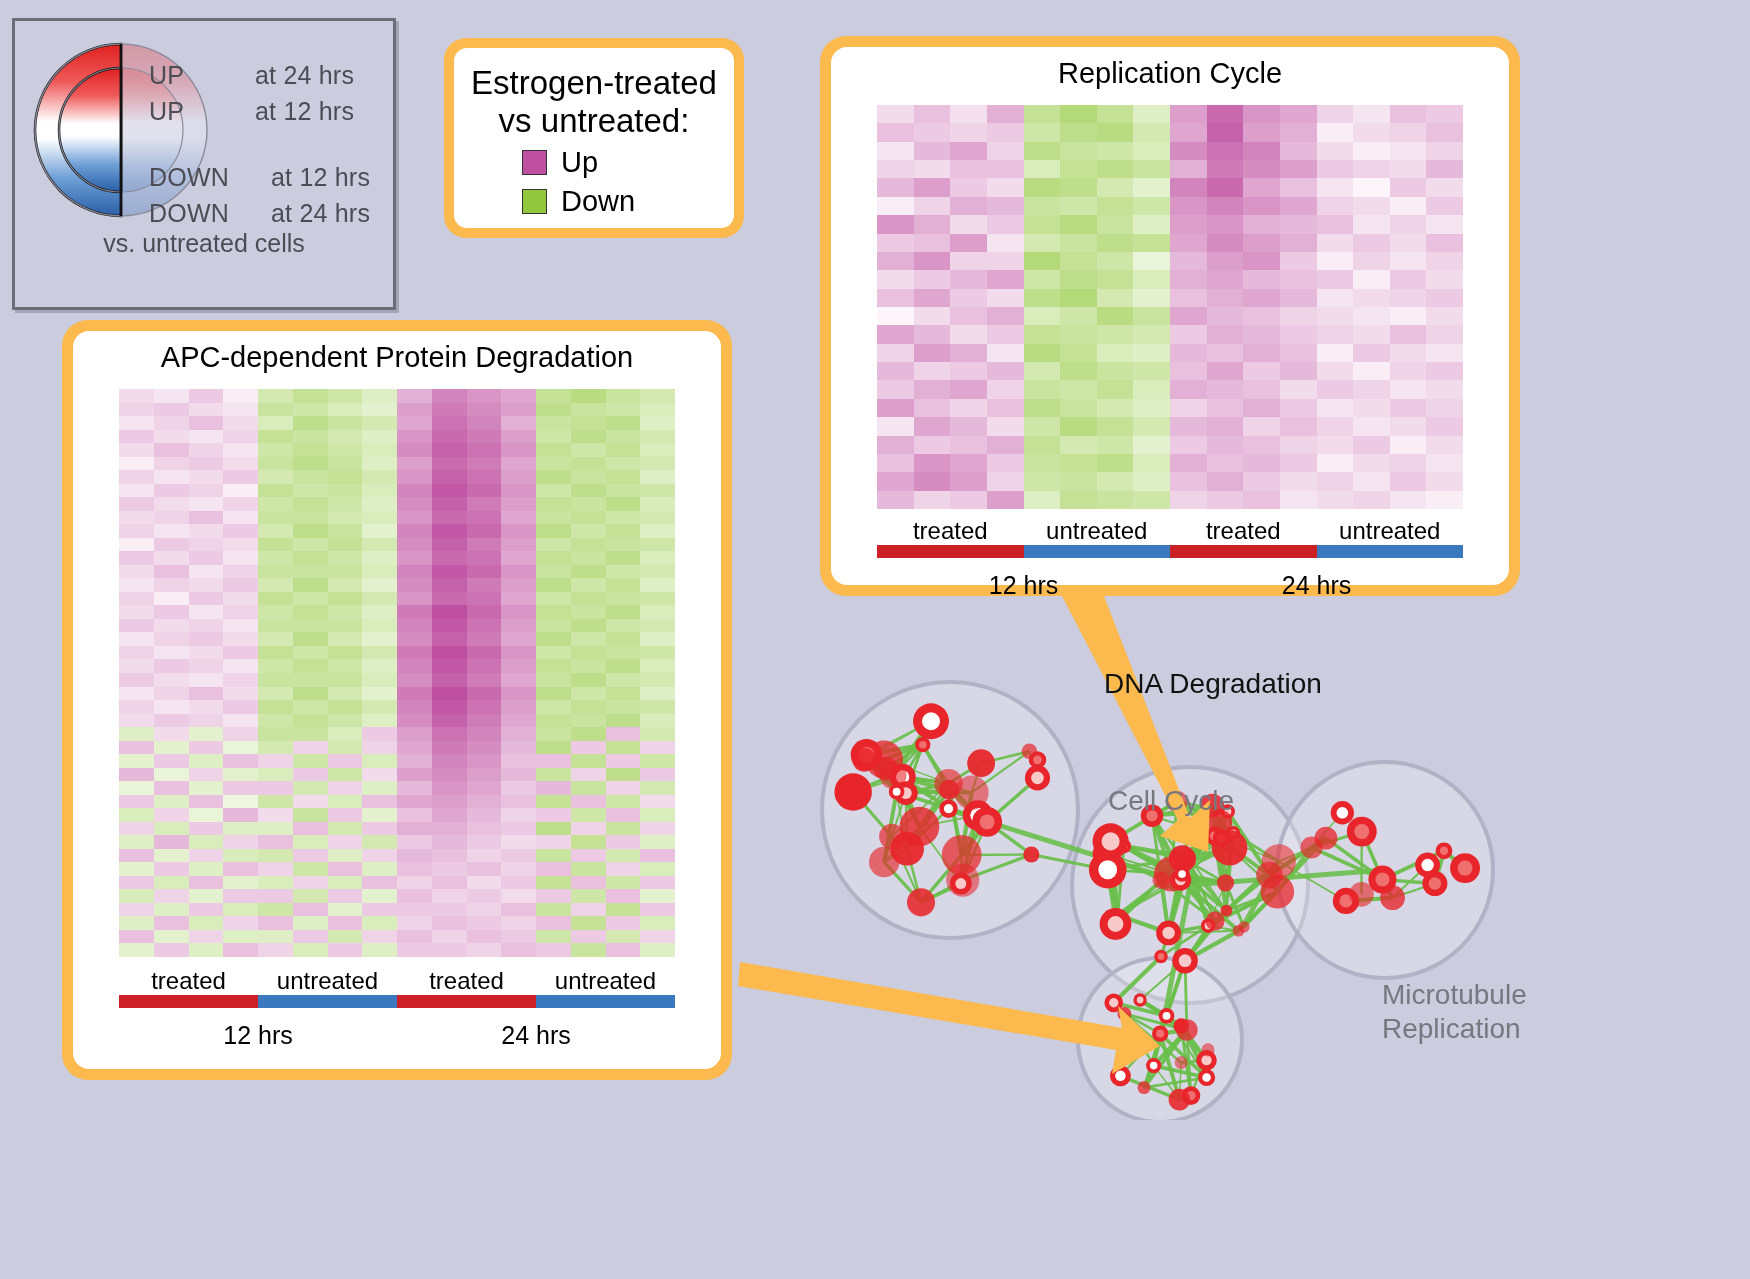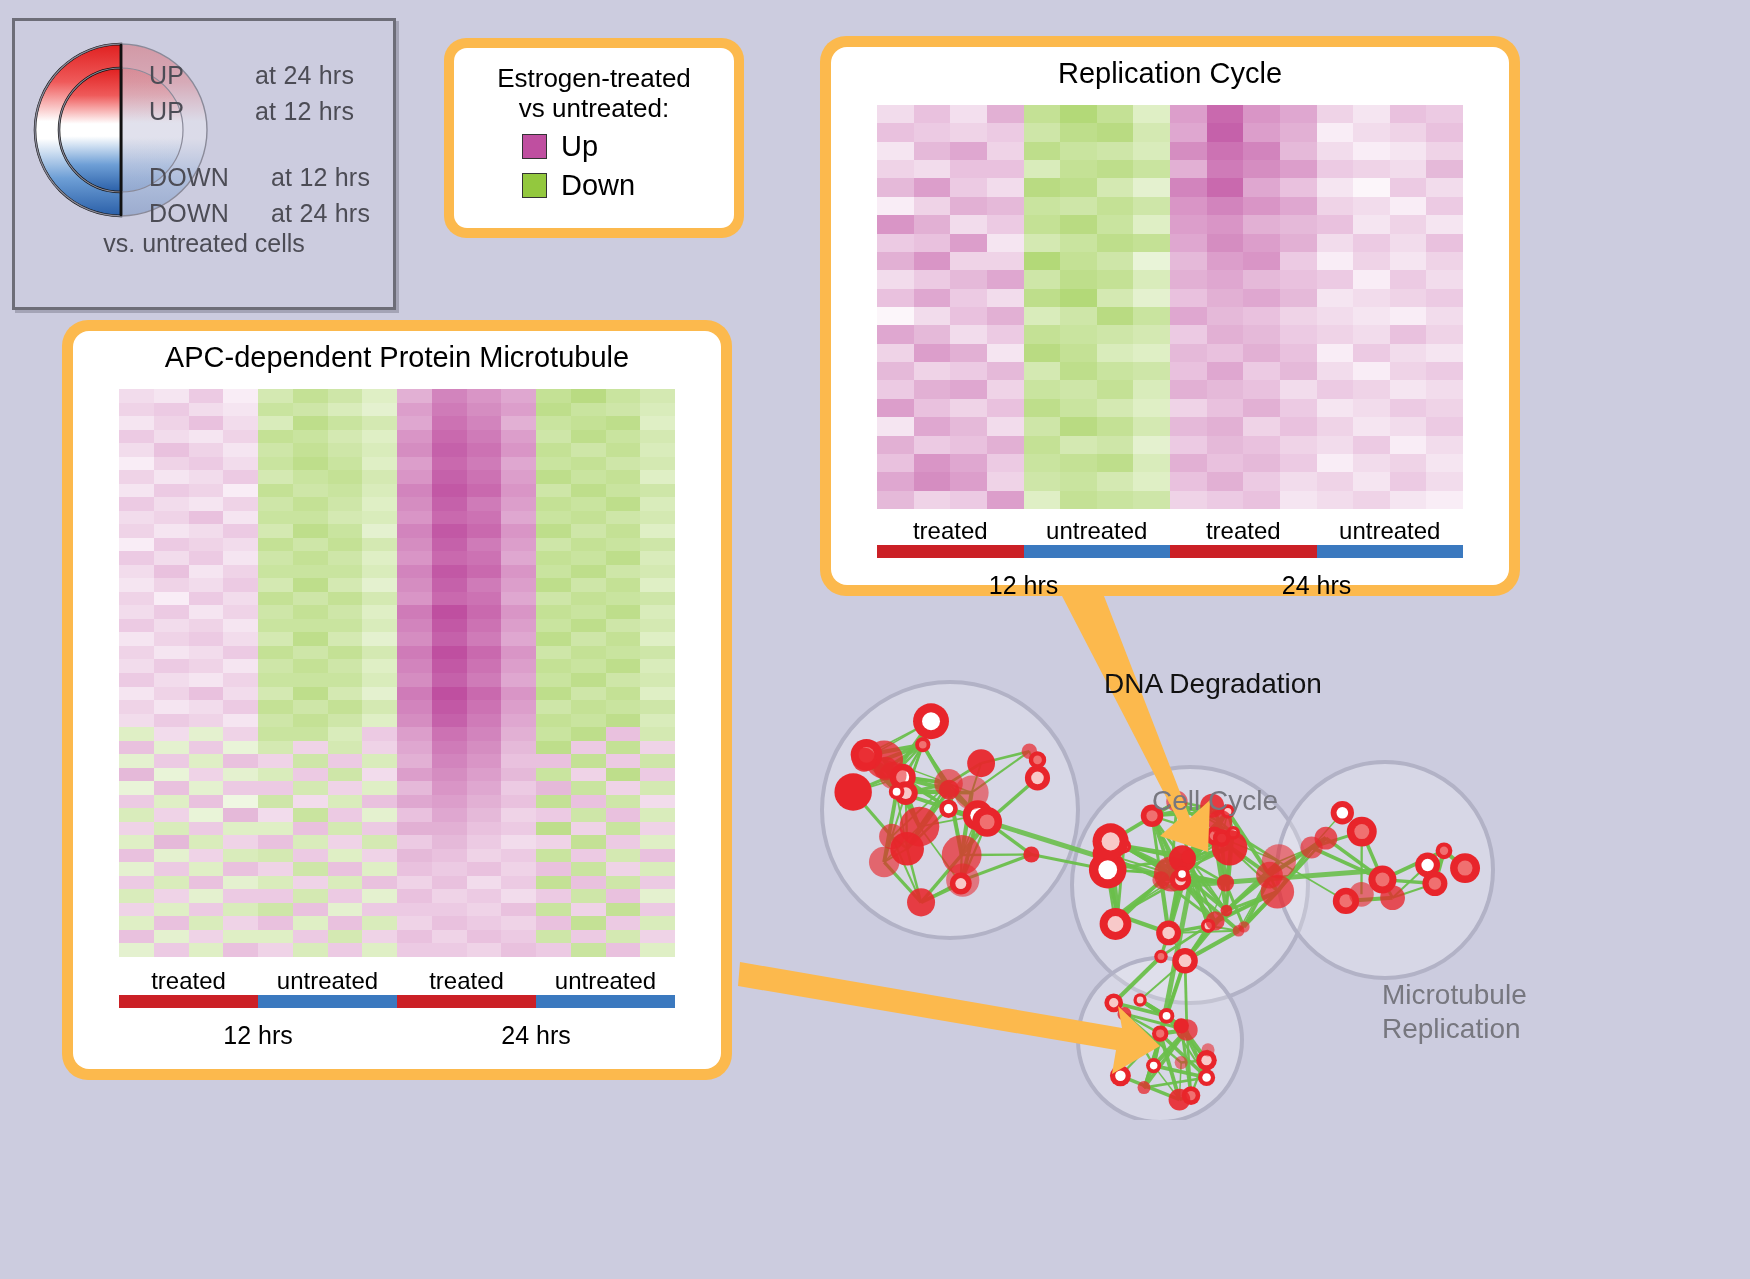--- a/index.html
+++ b/index.html
@@ -40,21 +40,21 @@
   
   #updown-legend {
     position: absolute; left: 444px; top: 38px;
     width: 300px; height: 200px;
     background: #fcb94d; border-radius: 22px; padding: 10px;
   }
   #updown-legend .inner {
     width:100%; height:100%; background:#fff; border-radius: 13px;
     padding: 16px 10px 8px 10px;
   }
-  #updown-legend .title { font-size: 26px; text-align:center; line-height:1.15; color:#000; }
+  #updown-legend .title { font-size: 33px; text-align:center; line-height:1.15; color:#000; }
   #updown-legend .keyrow { display:flex; align-items:center; gap:14px; margin-left: 58px; margin-top: 6px; }
   #updown-legend .sw { width: 25px; height: 25px; border:1.5px solid #333; display:inline-block; }
   #updown-legend .kl { font-size: 29px; color:#000; }
 
   
   .panel { position:absolute; background:#fcb94d; border-radius: 26px; padding: 11px; }
   .panel > .inner { width:100%; height:100%; background:#fff; border-radius:16px; position:relative; }
   .panel-title { text-align:center; font-size: 29px; color:#000; padding-top: 10px; }
 
   #replication-fork-panel { left: 820px; top: 36px; width: 700px; height: 560px; }
@@ -69,21 +69,21 @@
   .bar .seg { flex:1; }
   .bar2 { display:flex; height: 9px; margin-top: 4px; }
   .hrs { display:flex; }
   .hrs span { flex:1; text-align:center; font-size: 25px; color:#000; }
 
   
   #network { position:absolute; left: 790px; top: 620px; width: 760px; height: 500px; }
 
   .net-label { position:absolute; font-size: 28px; white-space: pre-line; }
   #label-dna-metabolism { left: 1104px; top: 668px; color:#111; }
-  #label-cell-cycle { left: 1152px; top: 785px; color:#77777f; }
+  #label-cell-cycle { left: 1108px; top: 785px; color:#77777f; }
   #label-microtubule { left: 1382px; top: 978px; color:#77777f; line-height:1.22; }
   #label-ubiquitin { left: 852px; top: 1042px; color:#111; line-height:1.2; }
 
   
   #arrows { position:absolute; inset:0; pointer-events:none; }
 </style>
 </head>
 <body>
 
 <div class="stage">
@@ -524,21 +524,21 @@
         <div class="hrs">
           <span>12 hrs</span>
           <span>24 hrs</span>
         </div>
       </div>
     </div>
   </div>
 
   <div class="panel" id="apc-panel">
     <div class="inner">
-      <div class="panel-title">APC-dependent Protein Microtubule</div>
+      <div class="panel-title">APC-dependent Protein Degradation</div>
       <div class="heat" id="heat-apc" style="position: absolute; left: 46px; top: 58px; width: 556px; height: 568px; grid-template-columns: repeat(16, 1fr); grid-template-rows: repeat(42, 1fr);">
           <div style="background: rgb(242, 220, 236);"></div>
           <div style="background: rgb(245, 229, 241);"></div>
           <div style="background: rgb(236, 202, 227);"></div>
           <div style="background: rgb(249, 237, 246);"></div>
           <div style="background: rgb(212, 233, 178);"></div>
           <div style="background: rgb(196, 225, 149);"></div>
           <div style="background: rgb(206, 230, 168);"></div>
           <div style="background: rgb(223, 239, 197);"></div>
           <div style="background: rgb(226, 176, 212);"></div>

